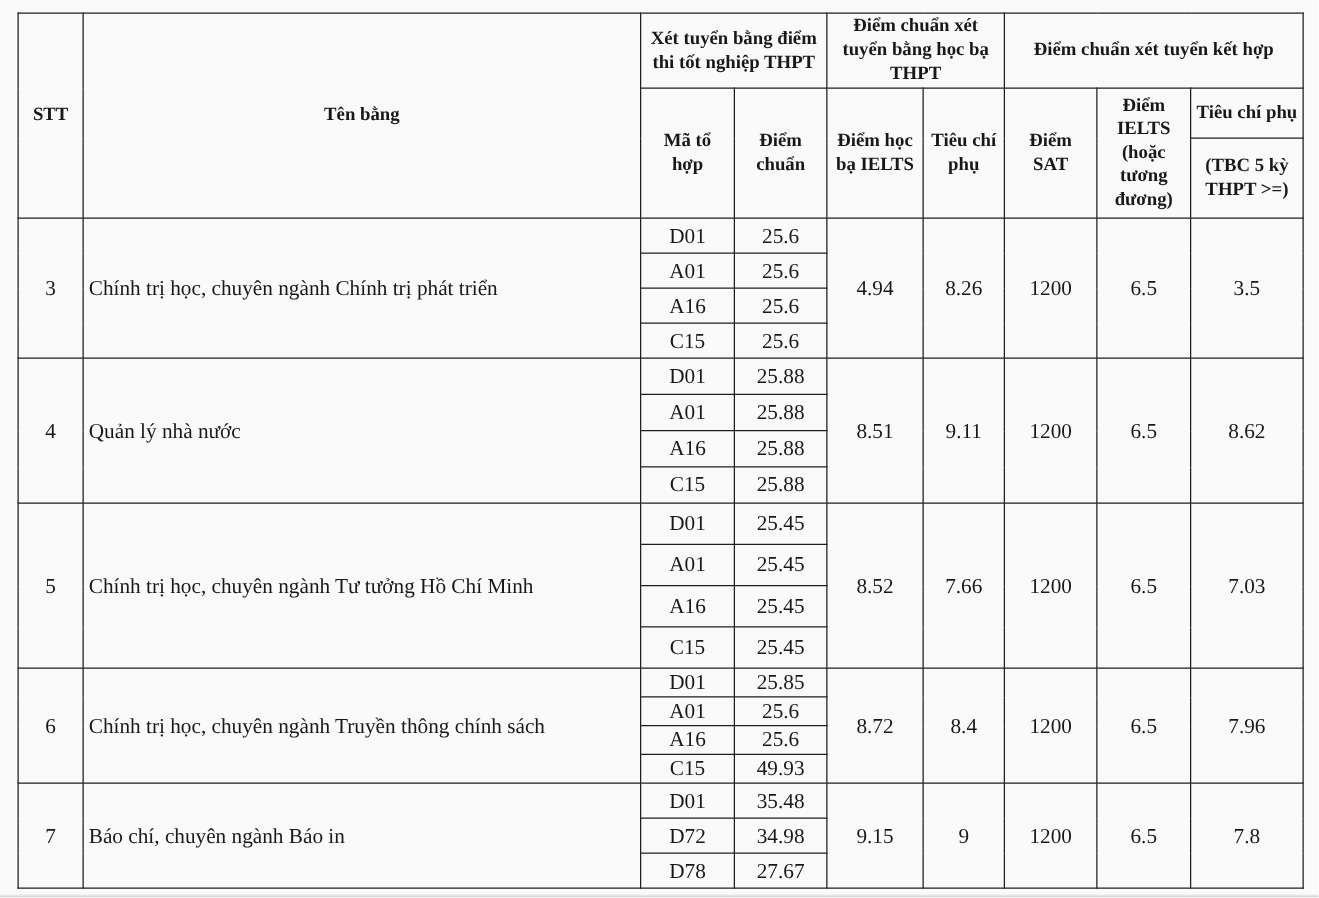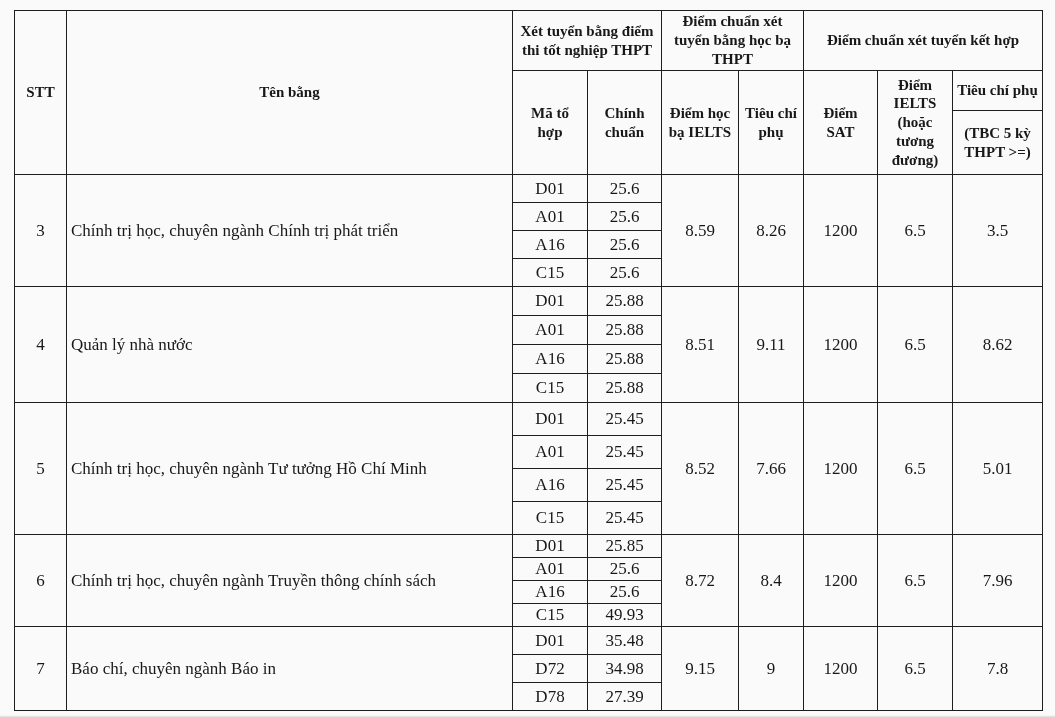--- a/index.html
+++ b/index.html
@@ -77,38 +77,38 @@
     <thead>
       <tr style="height:60px">
         <th rowspan="3">STT</th>
         <th rowspan="3">Tên bằng</th>
         <th colspan="2">Xét tuyển bằng điểm thi tốt nghiệp THPT</th>
         <th colspan="2">Điểm chuẩn xét tuyển bằng học bạ THPT</th>
         <th colspan="3">Điểm chuẩn xét tuyển kết hợp</th>
       </tr>
       <tr style="height:40px">
         <th rowspan="2">Mã tổ hợp</th>
-        <th rowspan="2">Chính chuẩn</th>
+        <th rowspan="2">Điểm chuẩn</th>
         <th rowspan="2">Điểm học bạ IELTS</th>
         <th rowspan="2">Tiêu chí phụ</th>
         <th rowspan="2">Điểm SAT</th>
         <th rowspan="2">Điểm IELTS (hoặc tương đương)</th>
         <th>Tiêu chí phụ</th>
       </tr>
       <tr style="height:64px">
         <th>(TBC 5 kỳ THPT &gt;=)</th>
       </tr>
     </thead>
     <tbody>
         <tr style="height: 28px;">
           <td rowspan="4" class="c-center">3</td>
           <td rowspan="4" class="c-left">Chính trị học, chuyên ngành Chính trị phát triển</td>
           <td class="c-center">D01</td>
           <td class="c-center">25.6</td>
-          <td rowspan="4" class="c-center score-big">8.59</td>
+          <td rowspan="4" class="c-center score-big">4.94</td>
           <td rowspan="4" class="c-center score-big">8.26</td>
           <td rowspan="4" class="c-center score-big">1200</td>
           <td rowspan="4" class="c-center score-big">6.5</td>
           <td rowspan="4" class="c-center score-big">3.5</td>
         </tr>
         <tr style="height: 28px;">
           <td class="c-center">A01</td>
           <td class="c-center">25.6</td>
         </tr>
         <tr style="height: 28px;">
@@ -144,21 +144,21 @@
         </tr>
         <tr style="height: 33px;">
           <td rowspan="4" class="c-center">5</td>
           <td rowspan="4" class="c-left">Chính trị học, chuyên ngành Tư tưởng Hồ Chí Minh</td>
           <td class="c-center">D01</td>
           <td class="c-center">25.45</td>
           <td rowspan="4" class="c-center score-big">8.52</td>
           <td rowspan="4" class="c-center score-big">7.66</td>
           <td rowspan="4" class="c-center score-big">1200</td>
           <td rowspan="4" class="c-center score-big">6.5</td>
-          <td rowspan="4" class="c-center score-big">5.01</td>
+          <td rowspan="4" class="c-center score-big">7.03</td>
         </tr>
         <tr style="height: 33px;">
           <td class="c-center">A01</td>
           <td class="c-center">25.45</td>
         </tr>
         <tr style="height: 33px;">
           <td class="c-center">A16</td>
           <td class="c-center">25.45</td>
         </tr>
         <tr style="height: 33px;">
@@ -198,18 +198,18 @@
           <td rowspan="3" class="c-center score-big">1200</td>
           <td rowspan="3" class="c-center score-big">6.5</td>
           <td rowspan="3" class="c-center score-big">7.8</td>
         </tr>
         <tr style="height: 28px;">
           <td class="c-center">D72</td>
           <td class="c-center">34.98</td>
         </tr>
         <tr style="height: 28px;">
           <td class="c-center">D78</td>
-          <td class="c-center">27.39</td>
+          <td class="c-center">27.67</td>
         </tr>
       </tbody>
   </table>
   <div class="scan-edge"></div>
 </div>
 
 </body></html>

